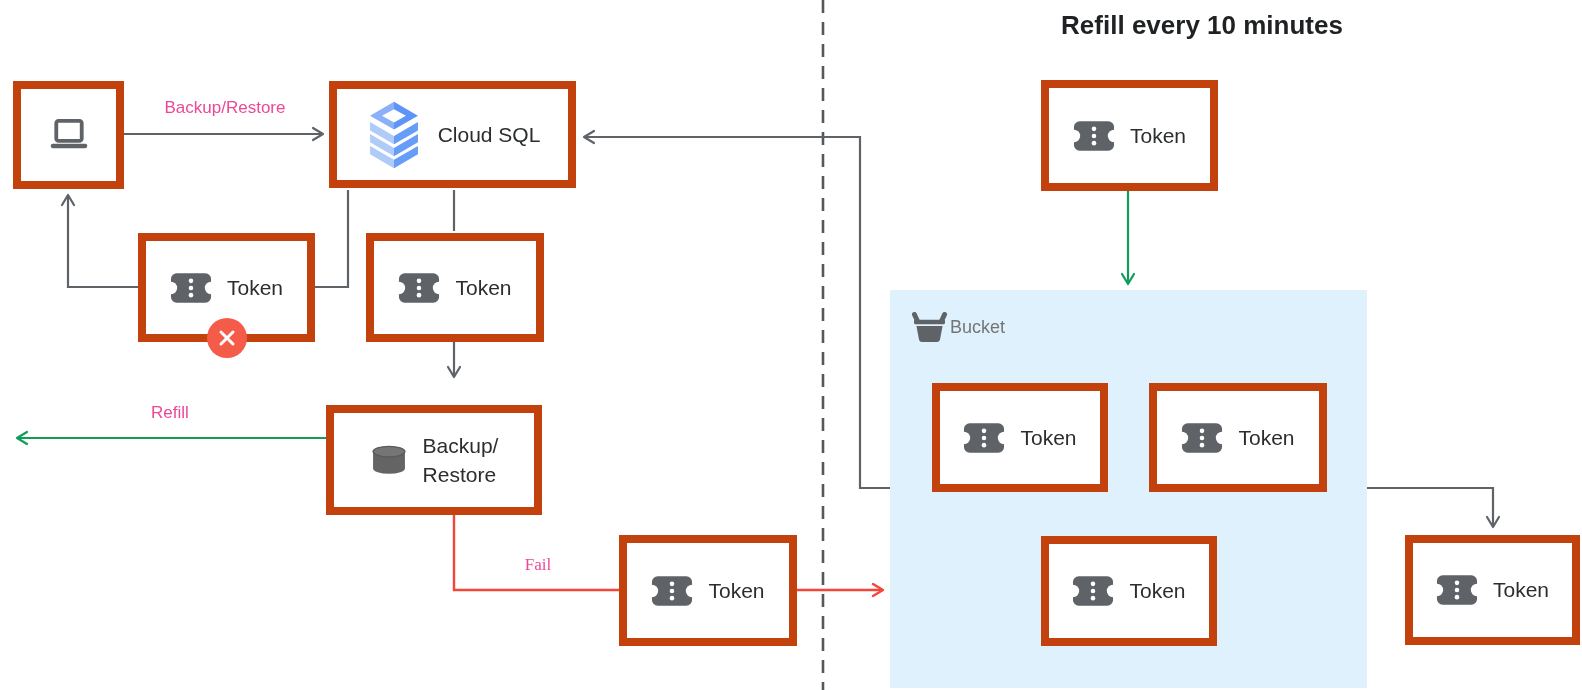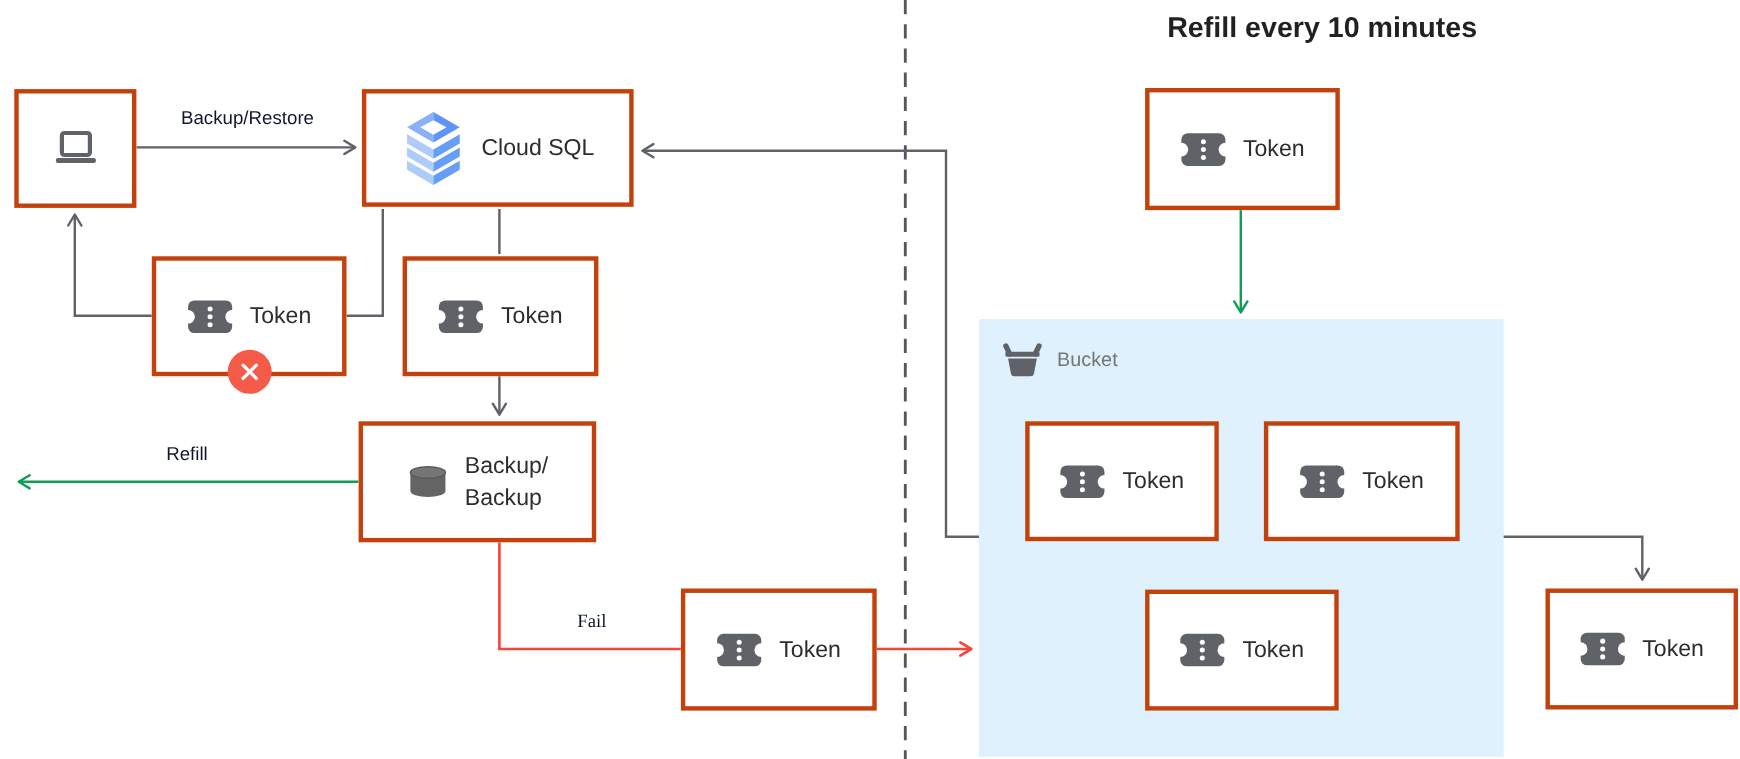--- a/index.html
+++ b/index.html
@@ -7,36 +7,36 @@
     position:relative;width:1582px;height:690px;background:#ffffff;
     font-family:"Liberation Sans",sans-serif;overflow:hidden;
     -webkit-font-smoothing:antialiased;
   }
   .bucket{
     position:absolute;left:890px;top:290px;width:477px;height:398px;
     background:#def1fc;z-index:0;
   }
   .wires{position:absolute;left:0;top:0;z-index:1;}
   .node{
-    position:absolute;background:#ffffff;border:4px solid #c2410c;
+    position:absolute;background:#ffffff;border:8px solid #c2410c;
     display:flex;align-items:center;justify-content:center;gap:15px;
     box-sizing:border-box;z-index:2;color:#2b2d2f;font-size:21px;
   }
   .node .nlabel{white-space:nowrap;}
   .backup-text{line-height:29px;text-align:left;}
   .glabel{
-    position:absolute;color:#0f172a;font-size:17px;z-index:3;white-space:nowrap;
+    position:absolute;color:#ec4899;font-size:17px;z-index:3;white-space:nowrap;
   }
   .center{text-align:center;}
   .title{
     position:absolute;left:1002px;top:10px;width:400px;text-align:center;
     font-size:26px;font-weight:bold;color:#1f2123;z-index:3;
   }
   .bucket-head{
-    position:absolute;left:911px;top:312px;display:flex;align-items:center;gap:13px;
+    position:absolute;left:911px;top:312px;display:flex;align-items:center;gap:2px;
     z-index:2;color:#757575;font-size:18px;
   }
   .badge{
     position:absolute;left:207px;top:318px;width:40px;height:40px;border-radius:50%;
     background:#f45b49;z-index:4;display:flex;align-items:center;justify-content:center;
   }
   svg{display:block;}
 </style>
 </head>
 <body>
@@ -127,28 +127,28 @@
     <span class="nlabel">Token</span>
   </div>
 
   <div class="node" style="left:366px;top:233px;width:178px;height:109px;">
     <svg width="42" height="36" viewBox="0 0 44 37">
         <use href="#icon-token"></use>
       </svg>
     <span class="nlabel">Token</span>
   </div>
 
-  <div class="node" style="left:326px;top:383px;width:216px;height:110px;">
+  <div class="node" style="left:326px;top:405px;width:216px;height:110px;">
     <svg width="38" height="30" viewBox="0 0 40 32">
       <path d="M3 7 V25 A17 5.8 0 0 0 37 25 V7 Z" fill="#646464"></path>
       <ellipse cx="20" cy="7" rx="17" ry="5.6" fill="#757575" stroke="#5a5a5a" stroke-width="1.4"></ellipse>
     </svg>
     <div class="backup-text">
       <div>Backup/</div>
-      <div>Backup</div>
+      <div>Restore</div>
     </div>
   </div>
 
   <div class="node" style="left:619px;top:535px;width:178px;height:111px;">
     <svg width="42" height="36" viewBox="0 0 44 37">
         <use href="#icon-token"></use>
       </svg>
     <span class="nlabel">Token</span>
   </div>
 

